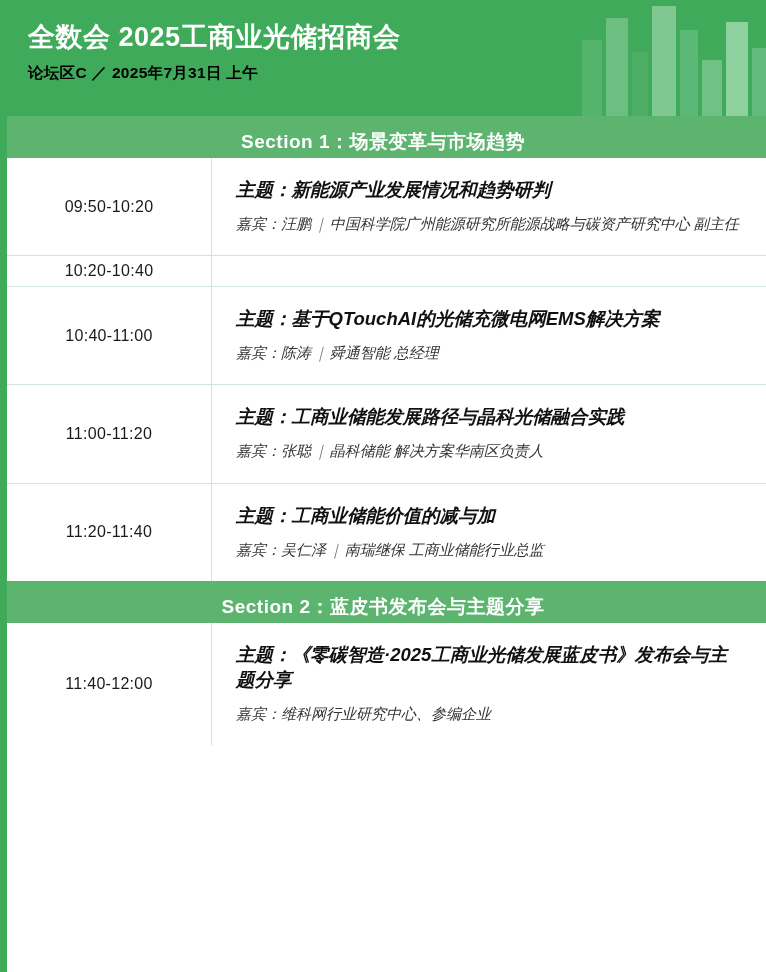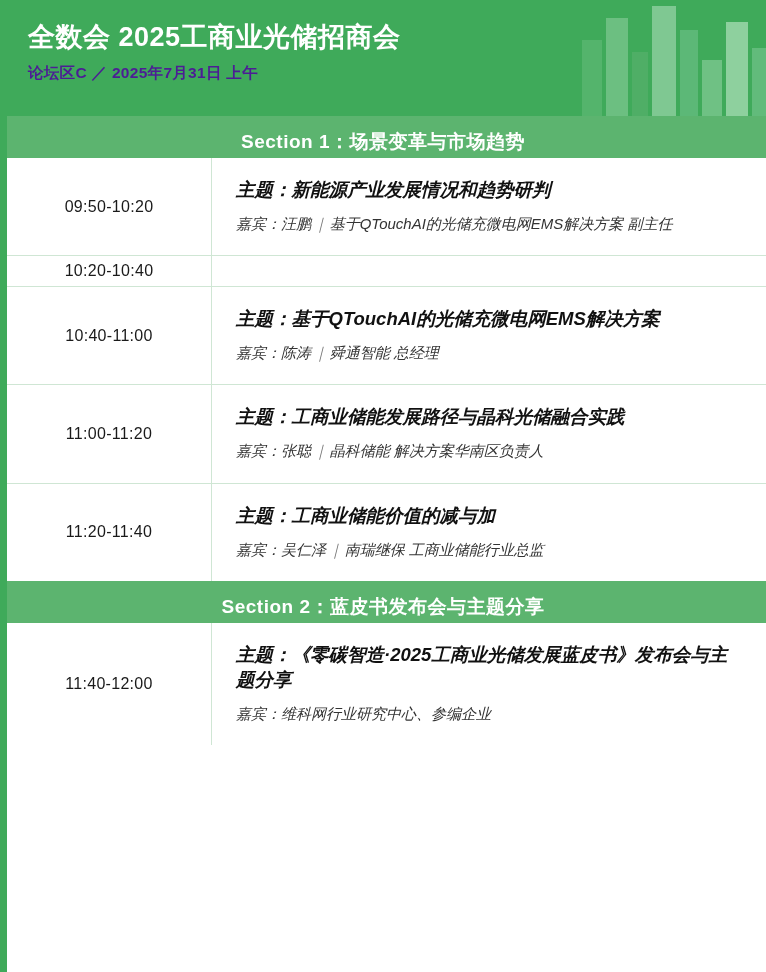--- a/index.html
+++ b/index.html
@@ -34,21 +34,21 @@
     color: #ffffff;
     font-size: 27px;
     font-weight: bold;
     letter-spacing: 0.5px;
     line-height: 1.15;
     margin: 0 0 10px 0;
     position: relative;
     z-index: 3;
   }
   .header-sub {
-    color: #4c1d95;
+    color: #000000;
     font-size: 15.5px;
     font-weight: bold;
     letter-spacing: 0.3px;
     position: relative;
     z-index: 3;
   }
   .skyline {
     position: absolute;
     right: 0;
     top: 0;
@@ -155,21 +155,21 @@
 
   <div class="section-banner">Section 1：场景变革与市场趋势</div>
 
   <div class="table">
 
     <div class="row">
       <div class="time-cell">09:50-10:20</div>
       <div class="info-cell">
         <div class="topic">主题：新能源产业发展情况和趋势研判</div>
         <div class="guest">
-          <span>嘉宾：汪鹏</span><span class="sep">｜</span><span>基于QTouchAI的光储充微电网EMS解决方案 副主任</span>
+          <span>嘉宾：汪鹏</span><span class="sep">｜</span><span>中国科学院广州能源研究所能源战略与碳资产研究中心 副主任</span>
         </div>
       </div>
     </div>
 
     <div class="row">
       <div class="time-cell">10:20-10:40</div>
     </div>
 
     <div class="row">
       <div class="time-cell">10:40-11:00</div>

